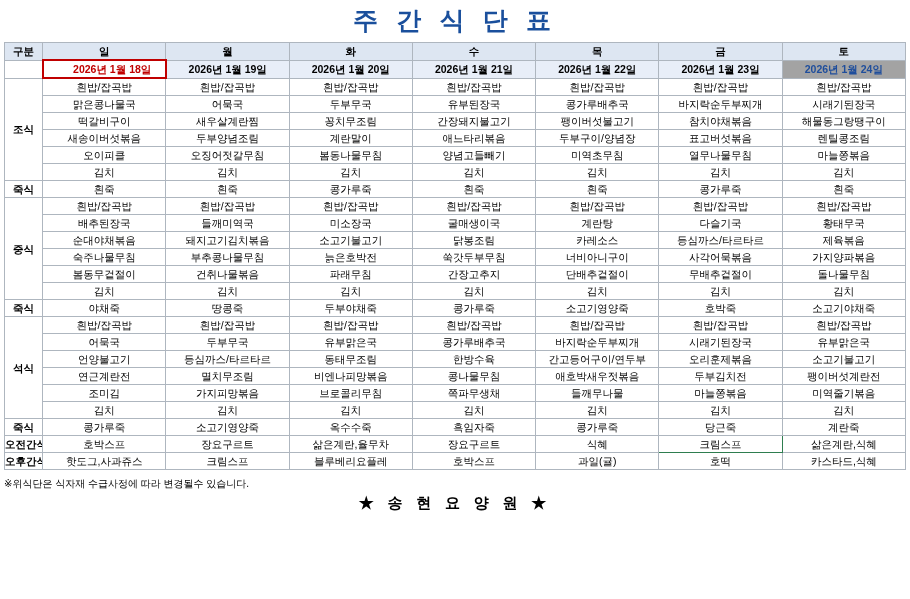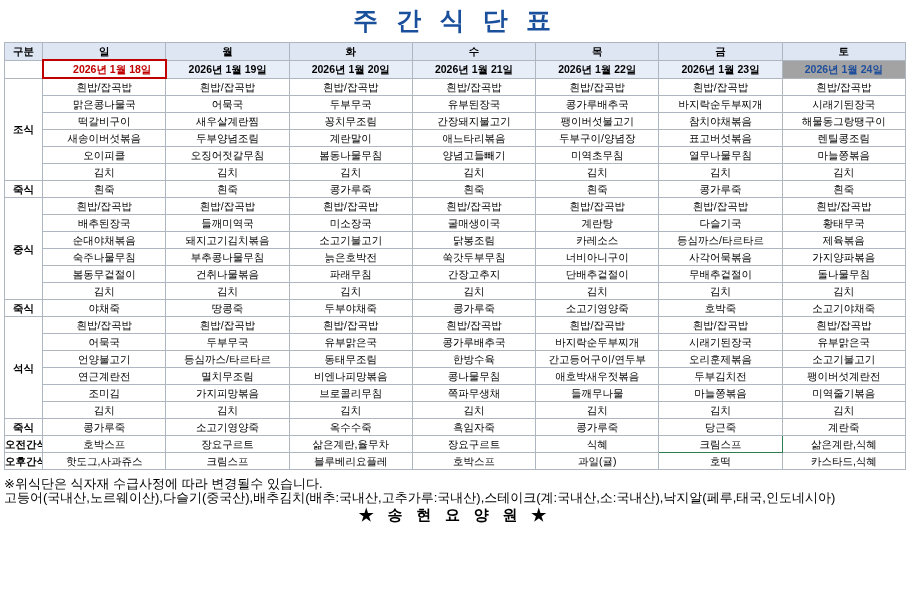--- a/index.html
+++ b/index.html
@@ -69,21 +69,21 @@
   .snackrow td{height:16px;}
   .boxed{
     border:1px solid #2e7d4f !important;
   }
   .notes{
     margin-top:4px;
     font-size:10.5px;
     line-height:13px;
   }
   .notes .b{font-weight:bold;}
-  .notes .small{font-size:13px;line-height:12px;}
+  .notes .small{font-size:10px;line-height:12px;}
   .footer{
     text-align:center;
     font-weight:bold;
     font-size:15px;
     letter-spacing:5px;
     padding-top:2px;
     font-family:Liberation Serif, serif;
   }
   .colA{width:38px;}
   .col{width:123px;}
@@ -350,18 +350,17 @@
         <td>호떡</td>
         <td>카스타드,식혜</td>
       </tr>
     </tbody>
   </table>
 
   <div class="notes">
     <div style="height:4px"></div>
     <div class="small">※위식단은 식자재 수급사정에 따라 변경될수 있습니다.</div>
     <div style="height:2px"></div>
-    <div class="small">고등어(국내산,노르웨이산),다슬기(중국산),배추김치(배추:국내산,고추가루:국내산),스테이크(계:국내산,소:국내산),낙지알(페루,태국,인도네시아)</div>
   </div>
 
   <div class="footer">★ 송 현 요 양 원 ★</div>
 
 </div>
 
 </body></html>

